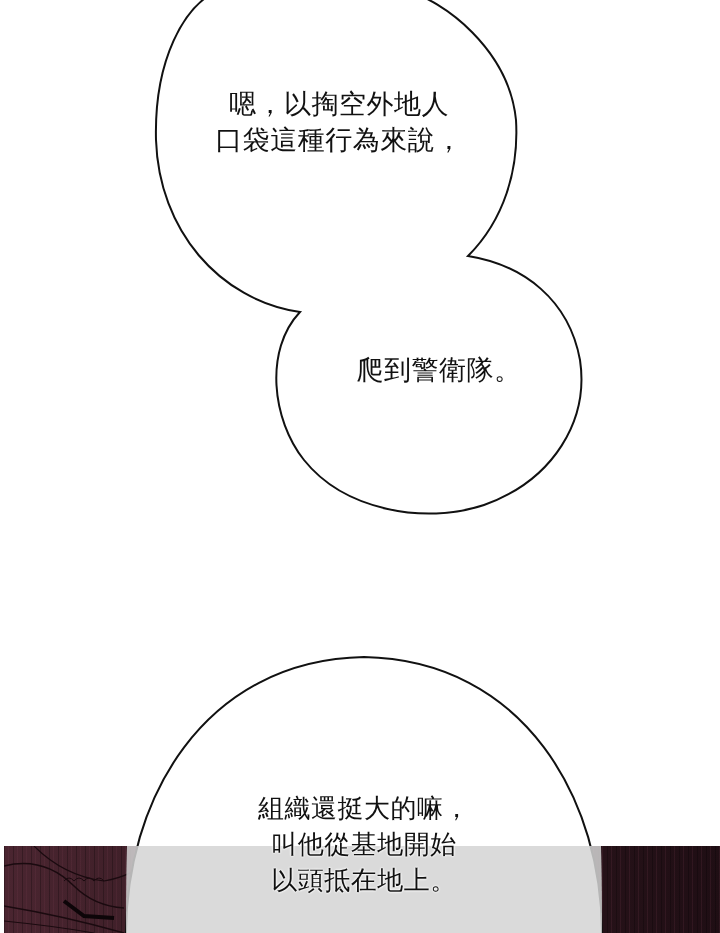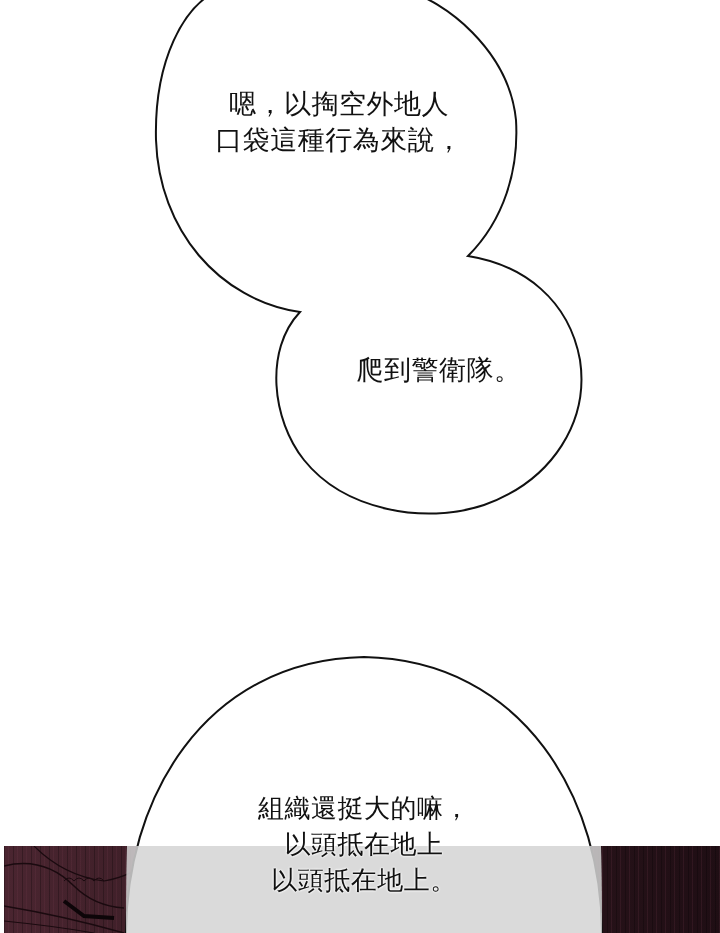--- a/index.html
+++ b/index.html
@@ -77,17 +77,17 @@
     <span class="line">嗯，以掏空外地人</span>
     <span class="line">口袋這種行為來說，</span>
   </div>
 
   <div class="txt" id="t2">
     <span class="line">爬到警衛隊。</span>
   </div>
 
   <div class="txt" id="t3">
     <span class="line">組織還挺大的嘛，</span>
-    <span class="line">以頭抵在地上</span>
+    <span class="line">叫他從基地開始</span>
     <span class="line">以頭抵在地上。</span>
   </div>
 
 </div>
 
 </body></html>

